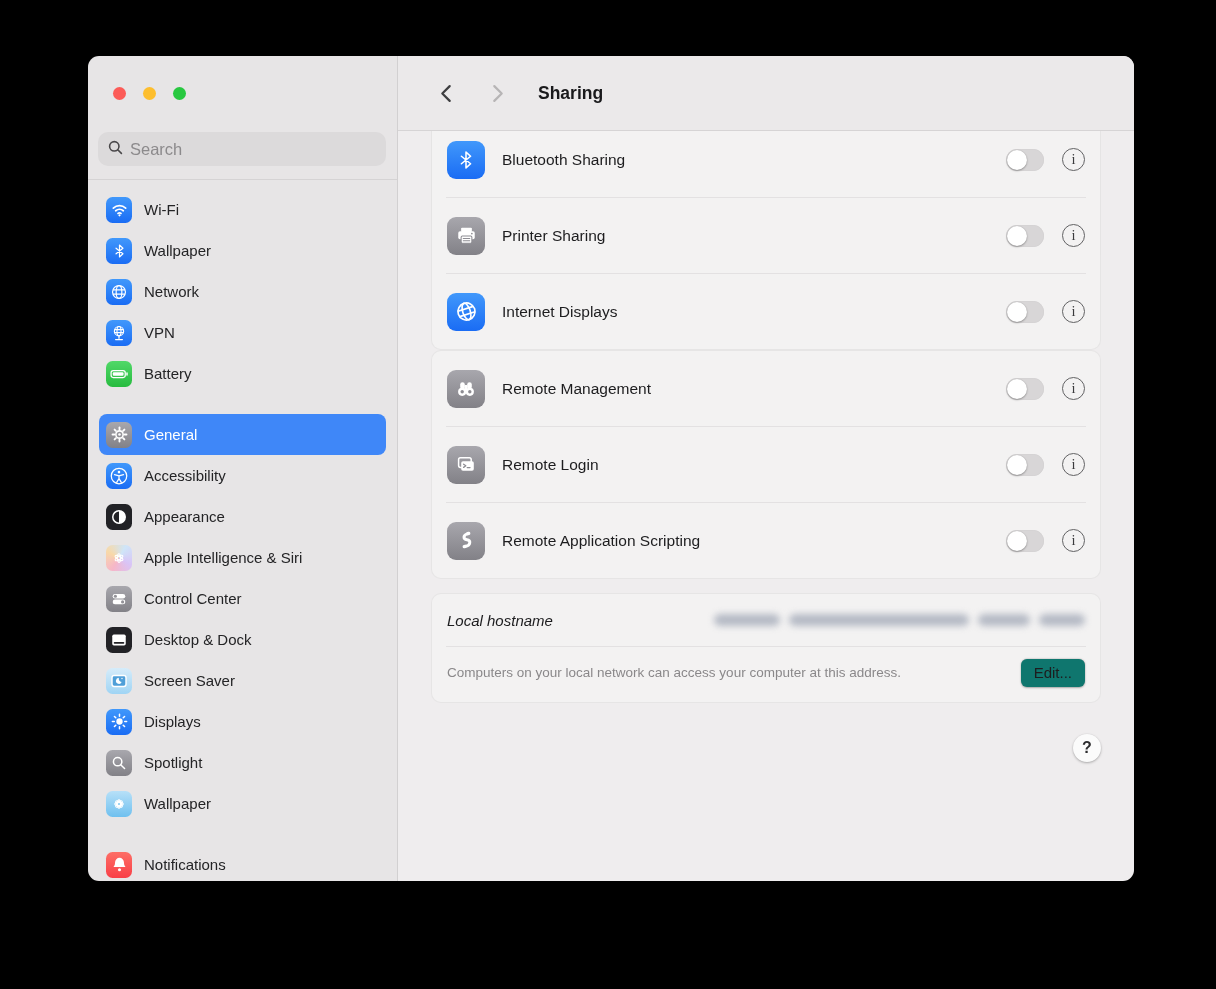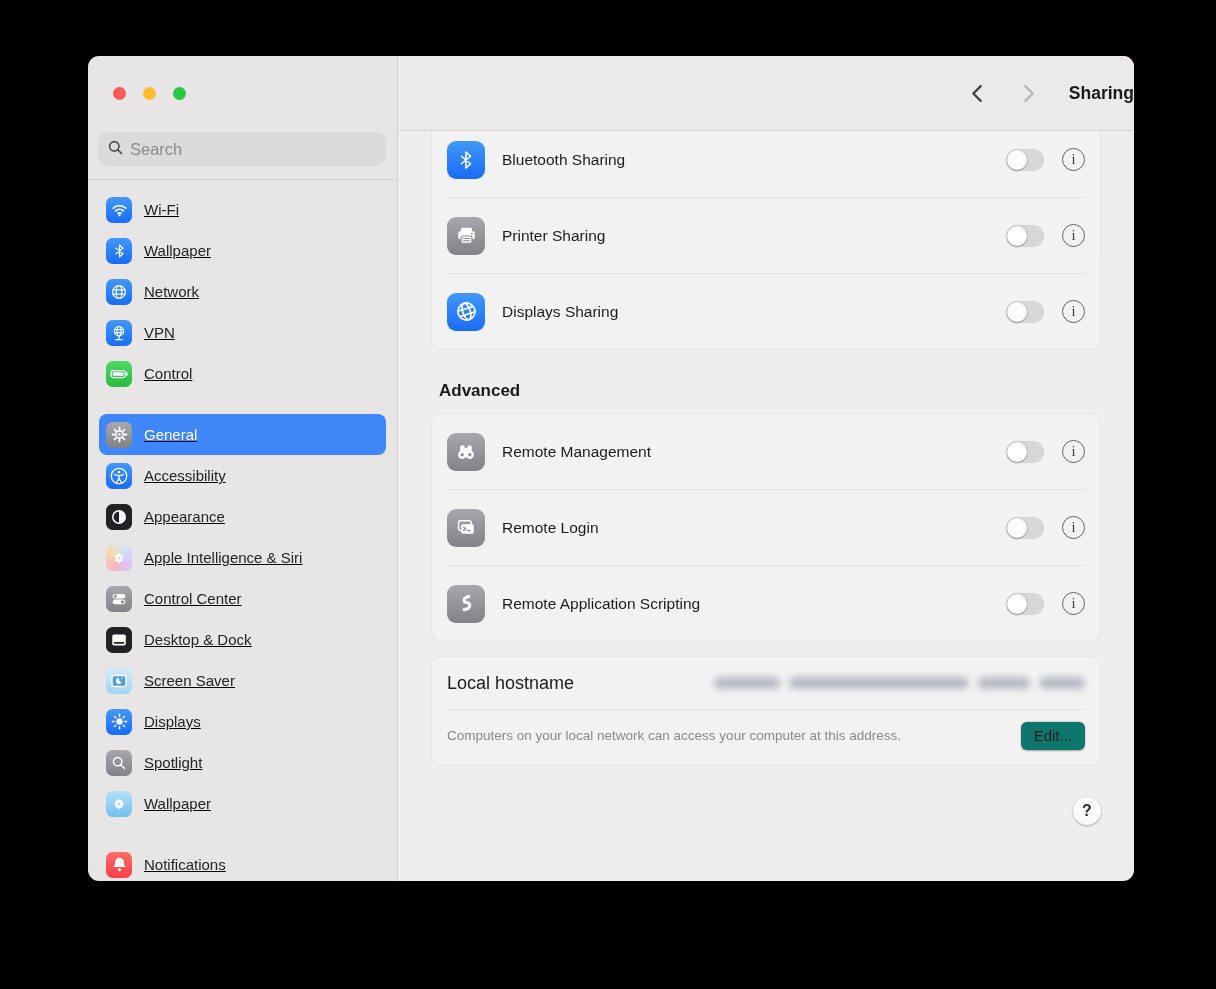--- a/index.html
+++ b/index.html
@@ -20,41 +20,41 @@
   .searchwrap { margin:32px 11px 13px 10px; height:34px; background:#dcdadb;
                 border-radius:10px; display:flex; align-items:center; padding:0 10px; gap:7px; }
   .searchwrap svg { flex-shrink:0; }
   .searchwrap input { border:none; background:transparent; outline:none; width:100%;
                       font-size:16.5px; color:#222; font-family:inherit; }
   .searchwrap input::placeholder { color:#8c8a8c; }
   .side-divider { height:1px; background:#d5d3d4; }
 
   .side-list { padding:9px 11px 6px 11px; overflow:hidden; flex:1; }
   .side-item { display:flex; align-items:center; gap:12px; height:41px;
-               border-radius:8px; padding:0 7px; cursor:default;text-decoration:underline; }
+               border-radius:8px; padding:0 7px; cursor:default; }
   .side-item .label { font-size:15px; color:#242426; white-space:nowrap; }
   .side-item.selected { background:#3f87f8; }
   .side-item.selected .label { color:#fff; font-weight:500; }
   .group-gap { height:20px; }
 
   .sicon { width:26px; height:26px; border-radius:6.5px; flex-shrink:0;
            display:flex; align-items:center; justify-content:center; }
   .ic-blue  { background:linear-gradient(180deg,#4198fb,#1a6cf4); }
   .ic-green { background:linear-gradient(180deg,#51d868,#27bb3f); }
   .ic-gray  { background:linear-gradient(180deg,#a8a7ad,#828187); }
   .ic-black { background:#222226; }
   .ic-ai    { background:conic-gradient(from 210deg at 50% 50%,#f6b6c8,#f8d9a8,#cfe5f8,#d9c4f6,#f6b6c8); }
   .ic-ssaver{ background:linear-gradient(180deg,#d6ecfa,#9fd4f4); }
   .ic-wall  { background:linear-gradient(180deg,#b7e0f8,#6fc0ef); }
   .ic-red   { background:linear-gradient(180deg,#fd6e66,#f93f47); }
 
   
   .main { flex:1; background:#efedee; display:flex; flex-direction:column; min-width:0; }
   .toolbar { height:75px; background:#ebe9ea; border-bottom:1px solid #d6d4d5;
-             display:flex; align-items:center; padding-left:34px; flex-shrink:0;justify-content:flex-end; }
+             display:flex; align-items:center; padding-left:34px; flex-shrink:0; }
   .navbtn { width:28px; height:28px; display:flex; align-items:center; justify-content:center; }
   .navbtn.fwd { margin-left:24px; }
   .toolbar .title { margin-left:26px; font-size:17.5px; font-weight:700; color:#1a1a1c; }
 
   .scroll { flex:1; overflow:hidden; padding:0 33px; }
 
   .card { background:#f3f2f2; border:1px solid rgba(0,0,0,.05); border-radius:10px; }
   .card.first { margin-top:-9px; border-top-left-radius:0; border-top-right-radius:0; border-top:none; }
 
   .row { display:flex; align-items:center; height:75px; padding:0 15px; }
@@ -72,21 +72,21 @@
 
   .info { width:23px; height:23px; border-radius:50%; border:1.5px solid #626264;
           margin-left:18px; flex-shrink:0; display:flex; align-items:center; justify-content:center;
           font-family:"Liberation Serif","DejaVu Serif",serif; font-size:14.5px; color:#3a3a3c; }
 
   .section-heading { margin:31px 0 12px 8px; font-size:17px; font-weight:700; color:#1b1b1d; }
   .card.gap-top { margin-top:14px; }
 
   
   .host-row { display:flex; align-items:center; height:52px; padding:0 15px; }
-  .host-row .label { font-size:18px; color:#1d1d1f; }
+  .host-row .label { font-size:15px; color:#1d1d1f;font-style:italic; }
   .blurline { display:flex; gap:9px; align-items:center; filter:blur(3.5px); opacity:.85; }
   .blurline span { display:inline-block; height:12px; border-radius:6px; background:#aab0bd; }
   .host-bottom { display:flex; align-items:center; padding:12px 15px 15px 15px;gap:12px; }
   .host-desc { font-size:13.5px; color:#8a888a; line-height:1.45; max-width:505px; }
   .editbtn { margin-left:auto; background:#0f766e; border:none; border-radius:6px;
              padding:5px 13px 6px; font-size:15px; color:#1d1d1f; font-family:inherit;
              box-shadow:0 .5px 2px rgba(0,0,0,.3), 0 0 0 .5px rgba(0,0,0,.04); }
 
   .help-row { display:flex; justify-content:flex-end; margin-top:31px; }
   .helpbtn { width:28px; height:28px; border-radius:50%; background:#fbfbfb; border:none;
@@ -164,21 +164,21 @@
       </div>
 
       <div class="side-item">
         <span class="sicon ic-green">
           <svg width="20" height="20" viewBox="0 0 24 24">
               <rect x="2.5" y="7.8" width="17" height="8.4" rx="2.6" fill="none" stroke="#fff" stroke-width="1.5"></rect>
               <rect x="4.6" y="9.9" width="12.8" height="4.2" rx="1.2" fill="#fff"></rect>
               <path d="M21.6 10.7 v2.6" stroke="#fff" stroke-width="1.8" stroke-linecap="round"></path>
             </svg>
         </span>
-        <span class="label">Control</span>
+        <span class="label">Battery</span>
       </div>
 
       <div class="group-gap"></div>
 
       <div class="side-item selected">
         <span class="sicon ic-gray">
           <svg width="19" height="19" viewBox="0 0 24 24" fill="none" stroke="#fff">
               <circle cx="12" cy="12" r="4.6" stroke-width="2"></circle>
               <circle cx="12" cy="12" r="1.6" fill="#fff" stroke="none"></circle>
               <g stroke-width="2.4" stroke-linecap="round">
@@ -378,30 +378,29 @@
         <div class="row">
           <span class="ricon ic-blue">
             <svg width="25" height="25" viewBox="0 0 24 24" fill="none" stroke="#fff" stroke-width="1.6">
                 <g transform="rotate(-18 12 12)">
                   <circle cx="12" cy="12" r="8.2"></circle>
                   <ellipse cx="12" cy="12" rx="3.6" ry="8.2"></ellipse>
                   <path d="M4.3 9.3 h15.4 M4.3 14.7 h15.4"></path>
                 </g>
               </svg>
           </span>
-          <span class="label">Displays Sharing</span>
-          <span class="spacer"></span>
-          <div class="toggle">
-              <div class="knob"></div>
-            </div>
-          <div class="info">i</div>
-        </div>
-      </div>
-
-      <h2 class="section-heading">Advanced</h2>
+          <span class="label">Internet Displays</span>
+          <span class="spacer"></span>
+          <div class="toggle">
+              <div class="knob"></div>
+            </div>
+          <div class="info">i</div>
+        </div>
+      </div>
+
 
       <div class="card">
 
         <div class="row">
           <span class="ricon ic-gray">
             <svg width="24" height="24" viewBox="0 0 24 24" fill="#fff">
                 <rect x="6.2" y="5.2" width="4.6" height="7" rx="2.3"></rect>
                 <rect x="13.2" y="5.2" width="4.6" height="7" rx="2.3"></rect>
                 <rect x="10.4" y="8" width="3.2" height="5" rx="1"></rect>
                 <circle cx="8.2" cy="14.8" r="4.1"></circle>

